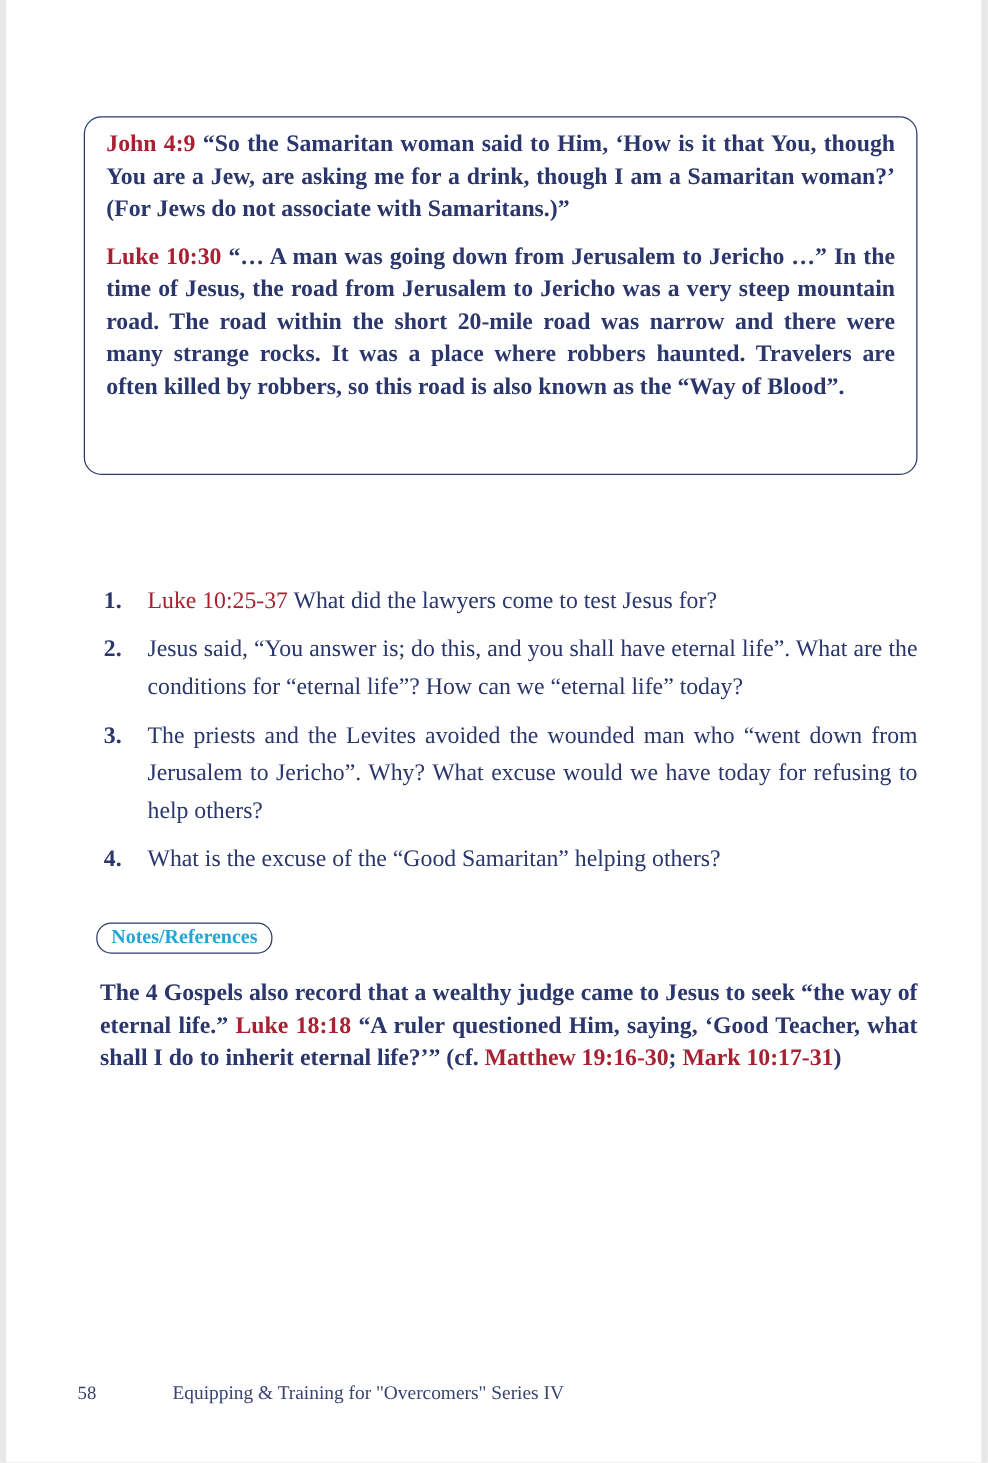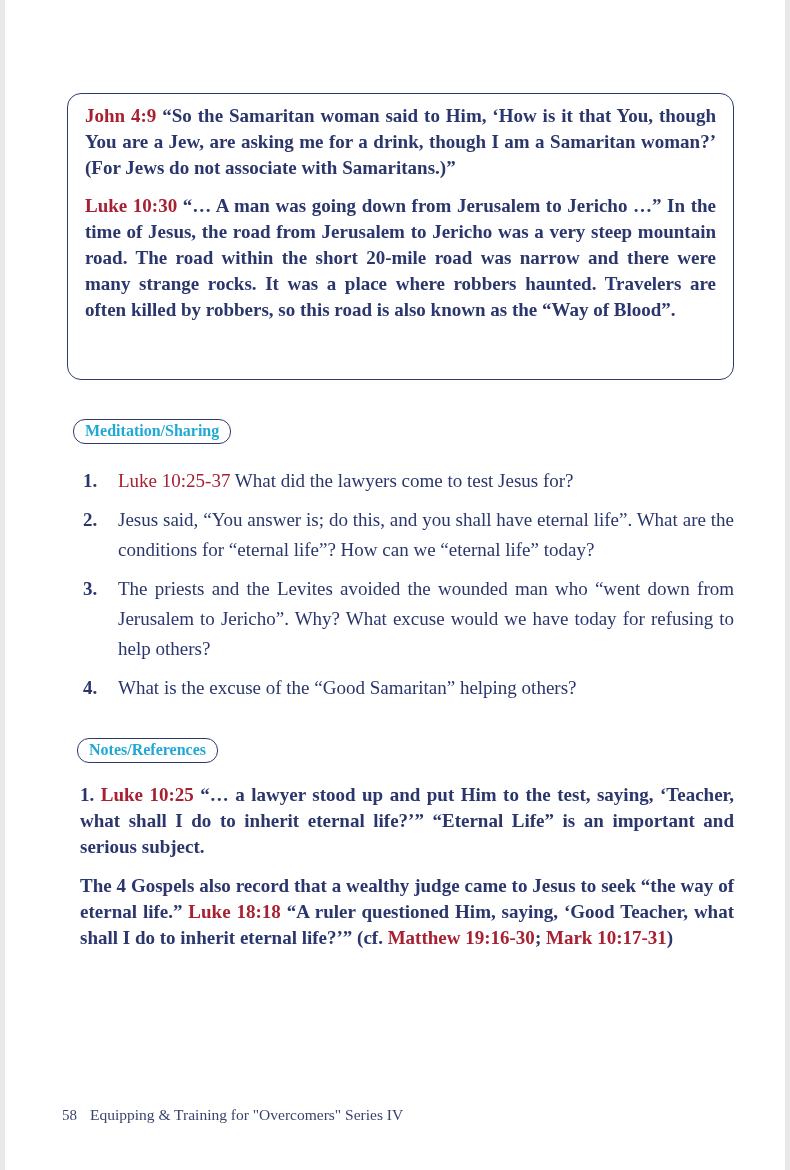--- a/index.html
+++ b/index.html
@@ -72,36 +72,35 @@
     text-align:justify;color:var(--navy);
     margin-bottom:13px;
   }
   
   .seg-red{color:var(--red);}
   .seg-navy{color:var(--navy);}
   
   .footer{
     position:absolute;top:1106px;left:57px;width:660px;
     color:var(--footer);
-    display:flex;align-items:baseline;
+    display:flex;align-items:baseline;gap:48px;
   }
   .footer .pnum{font-size:15px;margin-right:13px;}
   .footer .ptitle{font-size:15.5px;}
 </style>
 </head>
 <body>
 
 <div class="page">
 
   <div class="scripture-box">
     <p><span class="seg-red">John 4:9</span><span class="seg-navy"> “So the Samaritan woman said to Him, ‘How is it that You, though You are a Jew, are asking me for a drink, though I am a Samaritan woman?’ (For Jews do not associate with Samaritans.)”</span></p>
     <p><span class="seg-red">Luke 10:30</span><span class="seg-navy"> “… A man was going down from Jerusalem to Jericho …”  In the time of Jesus, the road from Jerusalem to Jericho was a very steep mountain road. The road within the short 20-mile road was narrow and there were many strange rocks. It was a place where robbers haunted. Travelers are often killed by robbers, so this road is also known as the “Way of Blood”.</span></p>
   </div>
 
-  <div class="badge badge-meditation">Meditation/Sharing</div>
 
   <div class="questions">
     <div class="q-item">
       <div class="q-num">1.</div>
       <div class="q-text"><span class="seg-red">Luke 10:25-37</span><span class="seg-navy"> What did the lawyers come to test Jesus for?</span></div>
     </div>
     <div class="q-item">
       <div class="q-num">2.</div>
       <div class="q-text"><span class="seg-navy">Jesus said, “You answer is; do this, and you shall have eternal life”. What are the conditions for “eternal life”? How can we “eternal life” today?</span></div>
     </div>
@@ -111,21 +110,20 @@
     </div>
     <div class="q-item">
       <div class="q-num">4.</div>
       <div class="q-text"><span class="seg-navy">What is the excuse of the “Good Samaritan” helping others?</span></div>
     </div>
   </div>
 
   <div class="badge badge-notes">Notes/References</div>
 
   <div class="notes">
-    <p class="note-p"><span class="seg-navy">1. </span><span class="seg-red">Luke 10:25</span><span class="seg-navy"> “… a lawyer stood up and put Him to the test, saying, ‘Teacher, what shall I do to inherit eternal life?’”  “Eternal Life” is an important and serious subject.</span></p>
     <p class="note-p"><span class="seg-navy">The 4 Gospels also record that a wealthy judge came to Jesus to seek “the way of eternal life.” </span><span class="seg-red">Luke 18:18</span><span class="seg-navy"> “A ruler questioned Him, saying, ‘Good Teacher, what shall I do to inherit eternal life?’” (cf. </span><span class="seg-red">Matthew 19:16-30</span><span class="seg-navy">; </span><span class="seg-red">Mark 10:17-31</span><span class="seg-navy">)</span></p>
   </div>
 
   <div class="footer">
     <span class="pnum">58</span>
     <span class="ptitle">Equipping &amp; Training for "Overcomers" Series IV</span>
   </div>
 
 </div>
 

